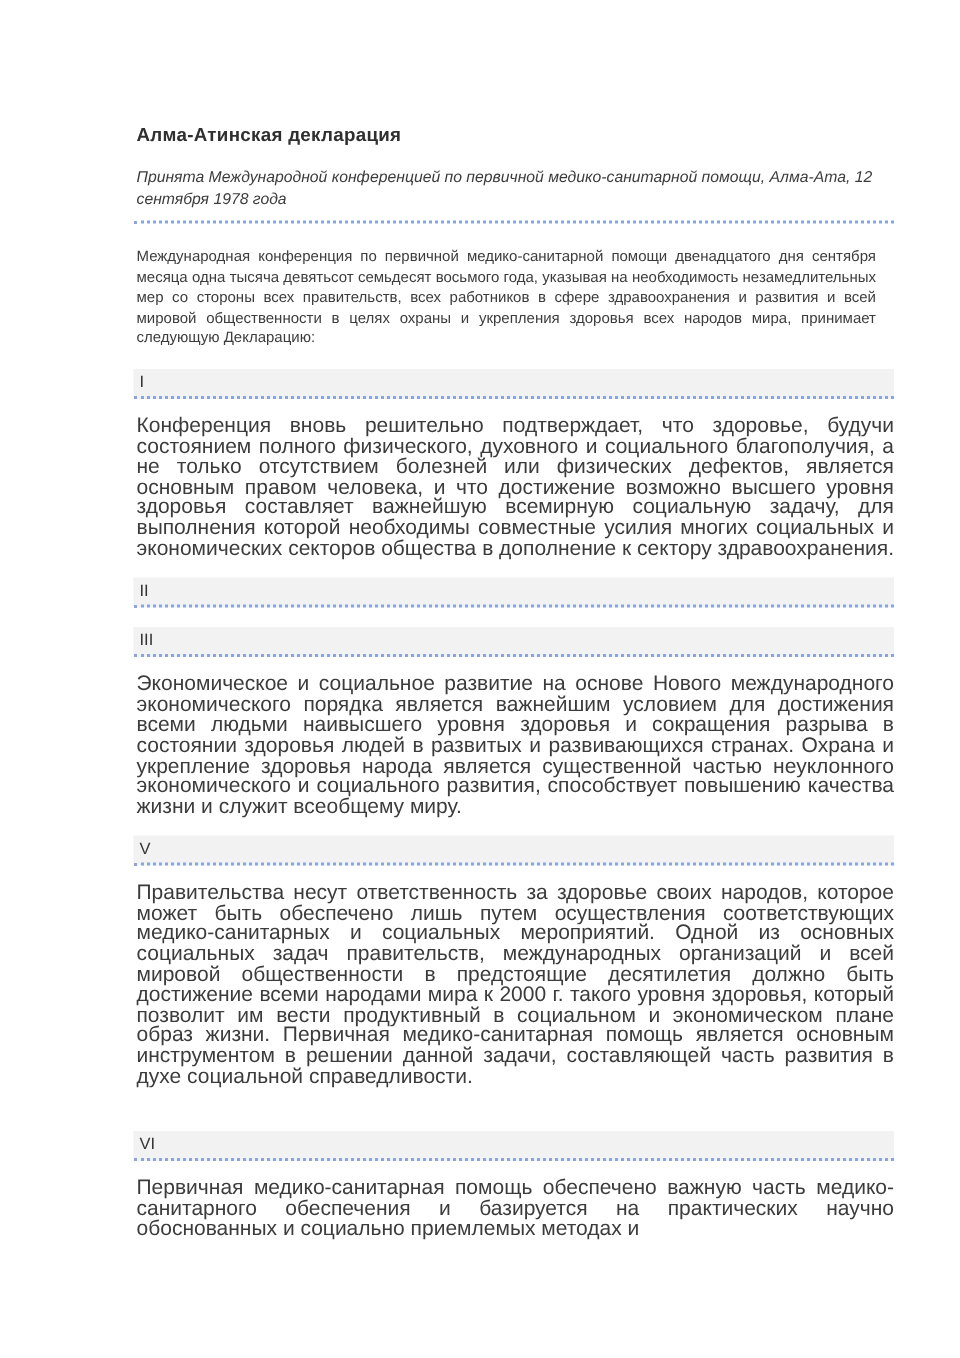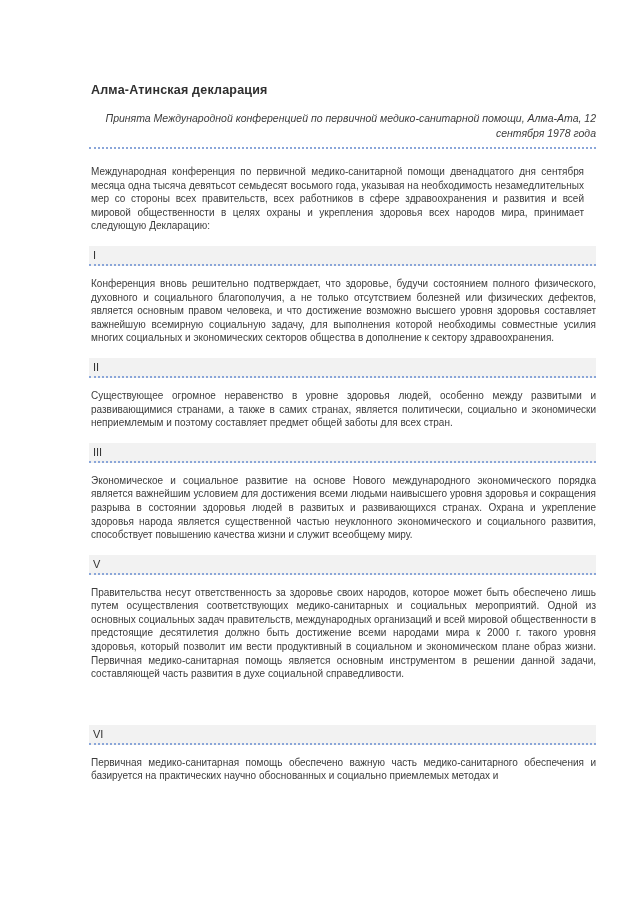--- a/index.html
+++ b/index.html
@@ -24,21 +24,20 @@
     color: #2f2f2f;
     letter-spacing: 0.2px;
     margin: 0 0 14px 2px;
   }
   .doc-subtitle {
     font-style: italic;
     font-size: 10.5px;
     line-height: 14.5px;
     color: #3c3c3c;
     margin: 0 0 0 2px;
-    text-align: right;
   }
   .top-divider {
     border: 0;
     border-top: 2px dotted #8aa6d9;
     margin: 7px 0 0 0;
     height: 0;
   }
   .preamble {
     font-size: 10px;
     line-height: 13.6px;
@@ -51,27 +50,27 @@
   }
   .section-heading {
     background: #f2f2f2;
     border-bottom: 2px dotted #8aa6d9;
     padding: 3px 4px 2px 4px;
     font-size: 11px;
     line-height: 13px;
     color: #333333;
   }
   .section-text {
-    font-size: 10px;
+    font-size: 14px;
     line-height: 13.6px;
     text-align: justify;
     color: #3c3c3c;
     margin: 11px 0 0 2px;
   }
-  .section.extra-gap { margin-top: 44px; }
+  .section.extra-gap { margin-top: 30px; }
 </style>
 </head>
 <body>
 
 <div class="page">
 
   <h1 class="doc-title">Алма-Атинская декларация</h1>
 
   <p class="doc-subtitle">Принята Международной конференцией по первичной медико-санитарной помощи, Алма-Ата, 12 сентября 1978 года</p>
 
@@ -83,21 +82,20 @@
     <div class="section-heading">
       <span>I</span>
     </div>
     <p class="section-text">Конференция вновь решительно подтверждает, что здоровье, будучи состоянием полного физического, духовного и социального благополучия, а не только отсутствием болезней или физических дефектов, является основным правом человека, и что достижение возможно высшего уровня здоровья составляет важнейшую всемирную социальную задачу, для выполнения которой необходимы совместные усилия многих социальных и экономических секторов общества в дополнение к сектору здравоохранения.</p>
   </div>
 
   <div class="section">
     <div class="section-heading">
       <span>II</span>
     </div>
-    <p class="section-text">Существующее огромное неравенство в уровне здоровья людей, особенно между развитыми и развивающимися странами, а также в самих странах, является политически, социально и экономически неприемлемым и поэтому составляет предмет общей заботы для всех стран.</p>
   </div>
 
   <div class="section">
     <div class="section-heading">
       <span>III</span>
     </div>
     <p class="section-text">Экономическое и социальное развитие на основе Нового международного экономического порядка является важнейшим условием для достижения всеми людьми наивысшего уровня здоровья и сокращения разрыва в состоянии здоровья людей в развитых и развивающихся странах. Охрана и укрепление здоровья народа является существенной частью неуклонного экономического и социального развития, способствует повышению качества жизни и служит всеобщему миру.</p>
   </div>
 
   <div class="section">

